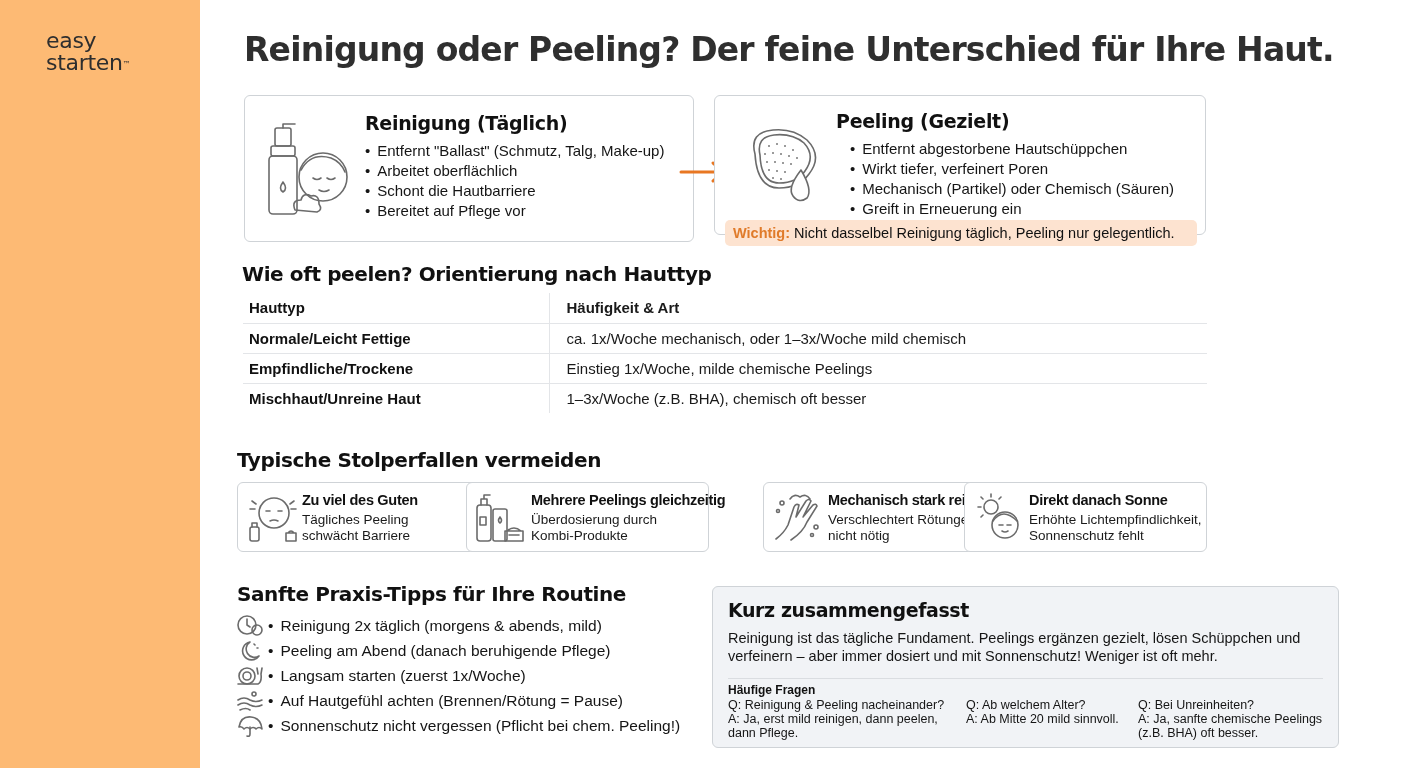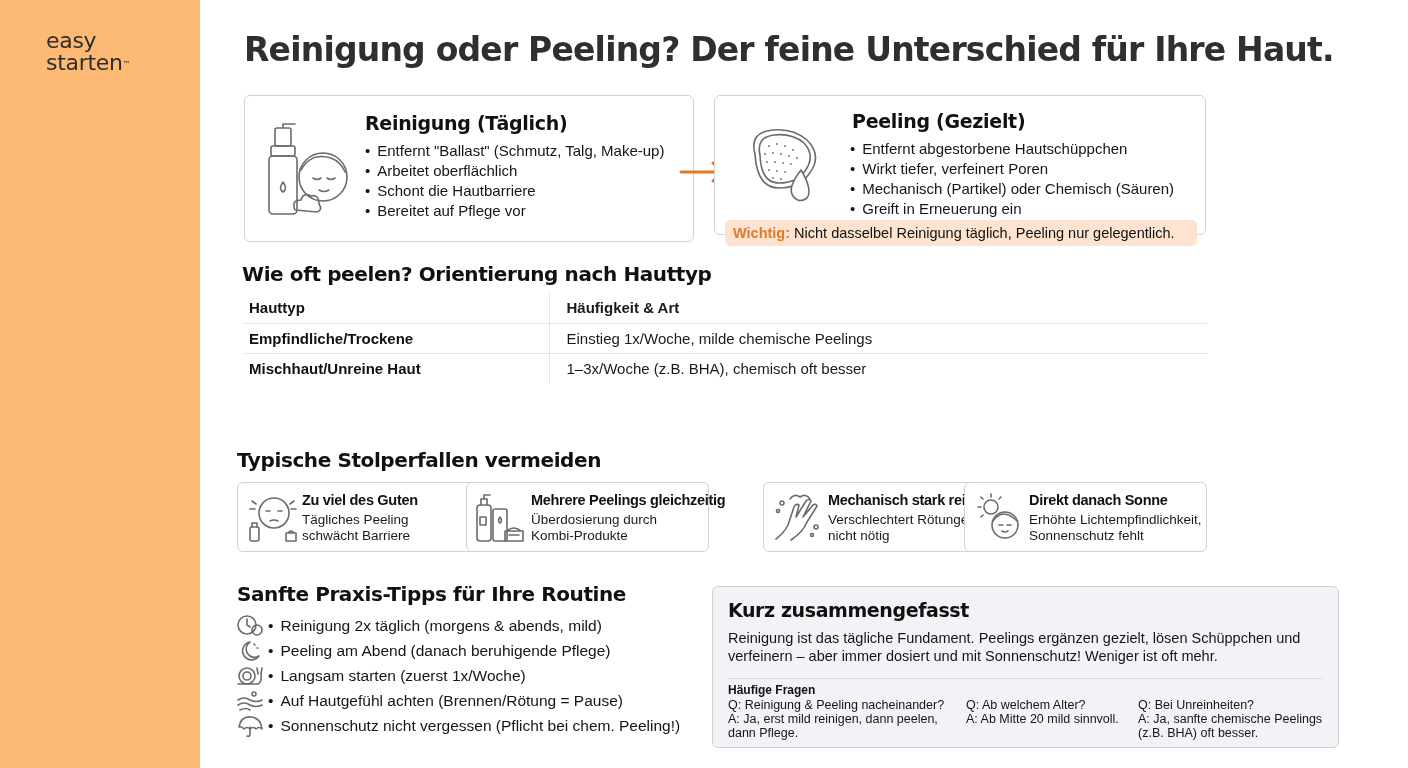--- a/index.html
+++ b/index.html
@@ -30,21 +30,21 @@
   .card {
     position: absolute; border: 1.5px solid #cfd3d7; border-radius: 6px; background: #fff;
   }
   .card-clean { left: 244px; top: 95px; width: 450px; height: 147px; }
   .card-peel  { left: 714px; top: 95px; width: 492px; height: 140px; }
   .card h3 {
     position: absolute; font-family: "DejaVu Sans", sans-serif;
     font-size: 19px; font-weight: bold; color: #111; white-space: nowrap; letter-spacing: -0.3px;
   }
   .card-clean h3 { left: 120px; top: 16px; }
-  .card-peel h3 { left: 137px; top: 14px; }
+  .card-peel h3 { left: 121px; top: 14px; }
   .card ul { position: absolute; list-style: none; }
   .card-clean ul { left: 120px; top: 45px; }
   .card-peel ul { left: 135px; top: 43px; }
   .card li {
     font-size: 15px; line-height: 20px; color: #151515; white-space: nowrap;
   }
   .card li::before { content: "\2022"; margin-right: 7px; }
   .icon-box { position: absolute; }
   .card-clean .icon-box { left: 20px; top: 26px; width: 90px; height: 95px; }
   .card-peel .icon-box { left: 30px; top: 28px; width: 80px; height: 85px; }
@@ -213,20 +213,24 @@
 <h2 class="section-title st-freq">Wie oft peelen? Orientierung nach Hauttyp</h2>
 <table class="freq-table">
   <thead>
     <tr>
       <th>Hauttyp</th>
       <th>Häufigkeit &amp; Art</th>
     </tr>
   </thead>
   <tbody>
     <tr>
+      <td>Normale/Leicht Fettige</td>
+      <td>ca. 1x/Woche mechanisch, oder 1–3x/Woche mild chemisch</td>
+    </tr>
+    <tr>
       <td>Empfindliche/Trockene</td>
       <td>Einstieg 1x/Woche, milde chemische Peelings</td>
     </tr>
     <tr>
       <td>Mischhaut/Unreine Haut</td>
       <td>1–3x/Woche (z.B. BHA), chemisch oft besser</td>
     </tr>
   </tbody>
 </table>
 

